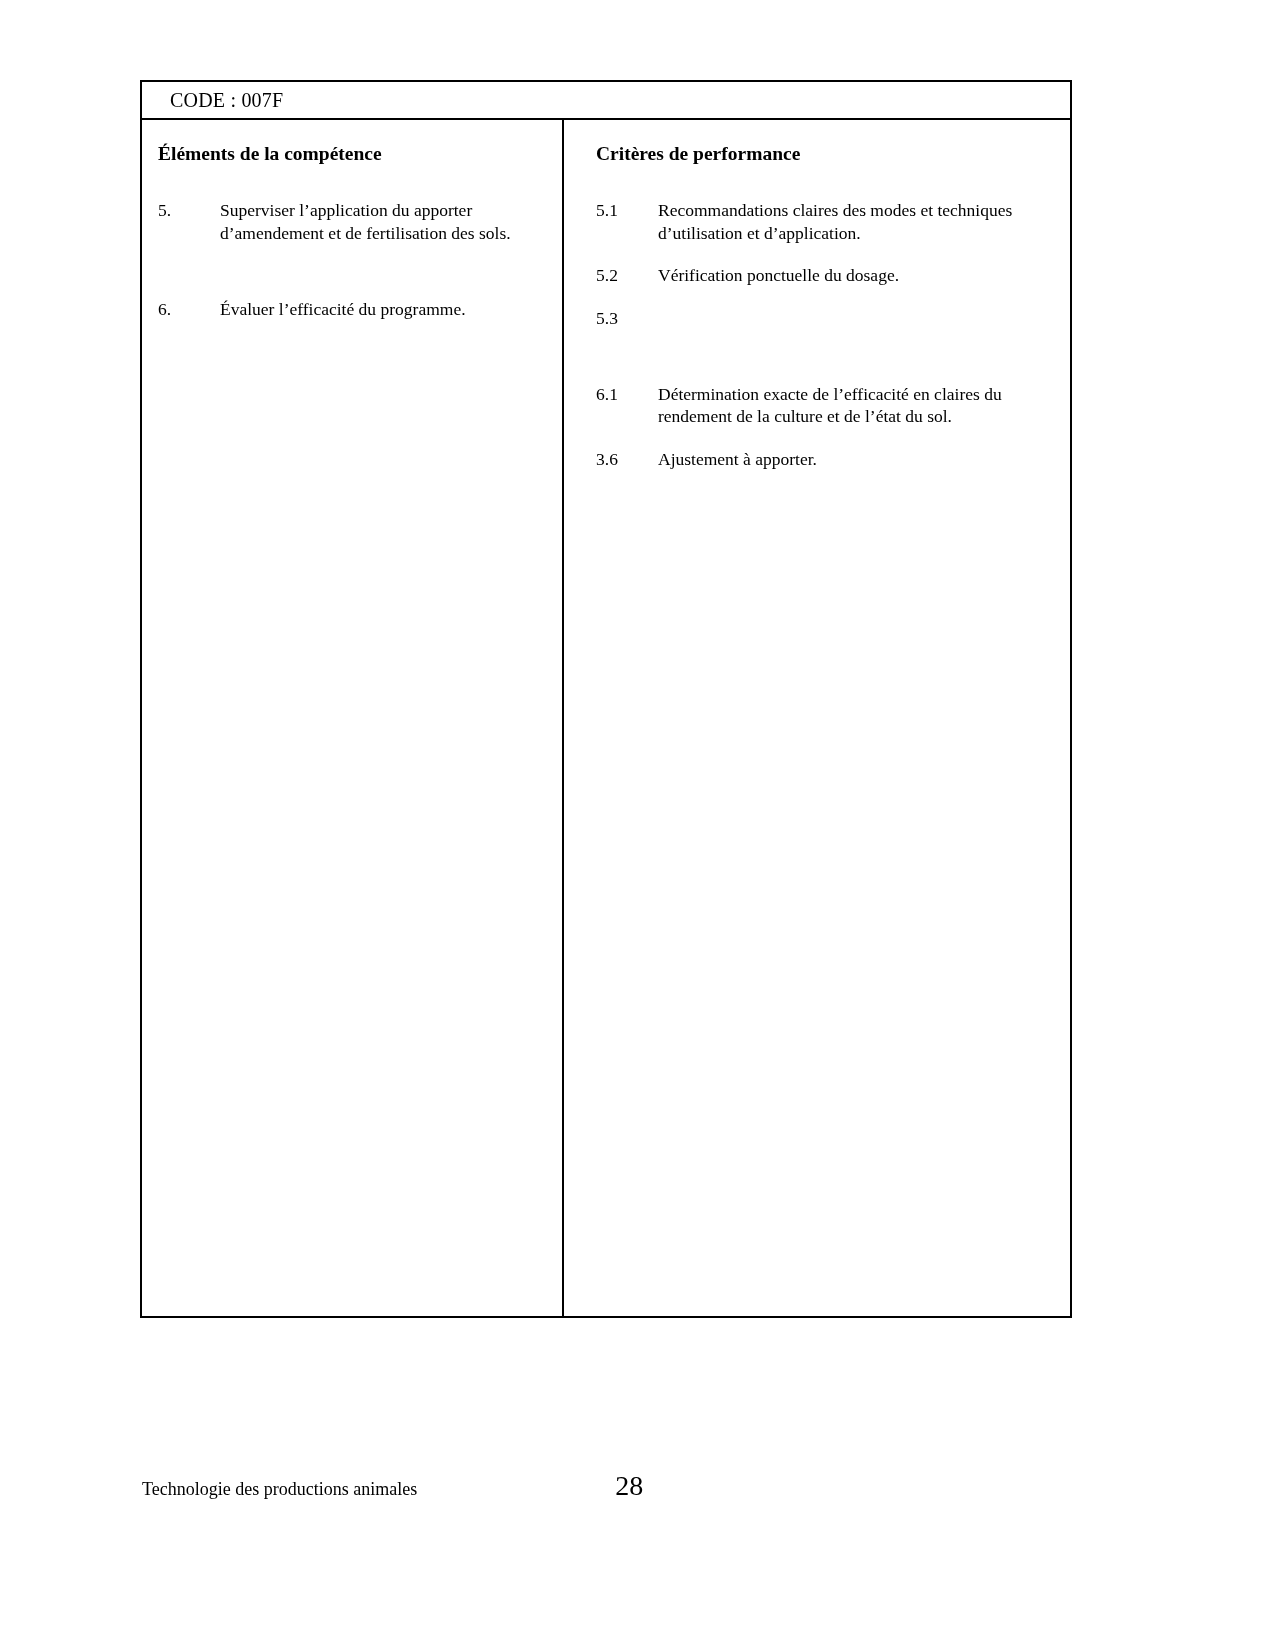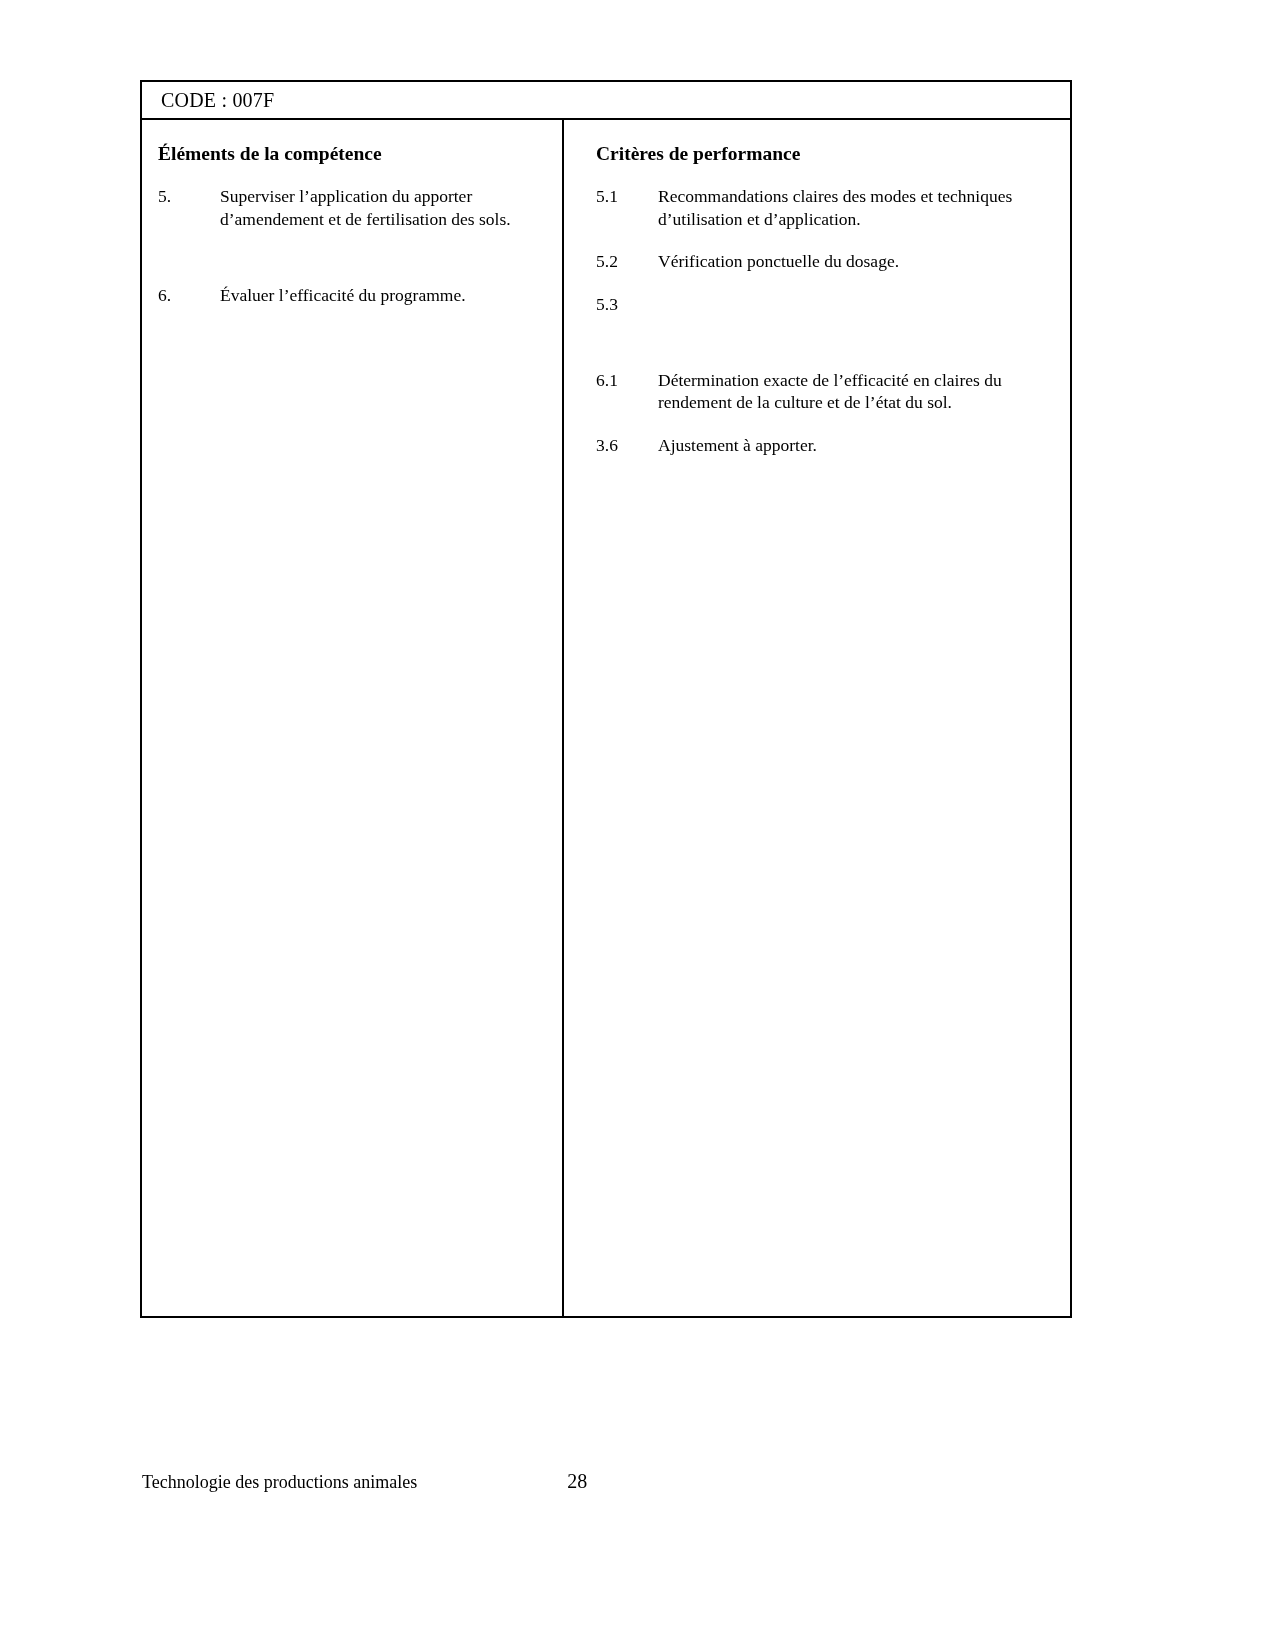--- a/index.html
+++ b/index.html
@@ -32,21 +32,21 @@
     box-sizing: border-box;
   }
 
   .code-row {
     border-bottom: 2px solid #000;
     height: 36px;
     display: flex;
     align-items: center;
   }
   .code-cell {
-    padding-left: 19px;
+    padding-left: 28px;
     font-size: 20px;
     line-height: 1.2;
     letter-spacing: 0.2px;
   }
 
   .body-row {
     display: flex;
     height: 1196px;
   }
   .col {
@@ -58,21 +58,21 @@
     border-right: 2px solid #000;
   }
   .col-right {
     width: 506px;
     padding-left: 32px;
   }
 
   .col-head {
     font-weight: bold;
     font-size: 19.5px;
-    margin: 0 0 20px 0;
+    margin: 0 0 34px 0;
     line-height: 1.2;
   }
 
   
   .item {
     display: flex;
     align-items: flex-start;
     font-size: 17.5px;
     line-height: 1.28;
   }
@@ -89,27 +89,28 @@
   .gap-block { height: 54px; }
 
   
   .footer {
     position: absolute;
     left: 142px;
     top: 1470px;
     width: 900px;
     display: flex;
     align-items: baseline;
+    gap: 48px;
   }
   .footer-title {
     font-size: 18px;
   }
   .footer-page {
     margin-left: 150px;
-    font-size: 20px;
+    font-size: 28px;
   }
 </style>
 </head>
 <body>
 
 <div class="page">
 
   <div class="doc-table">
 
     <div class="code-row">

